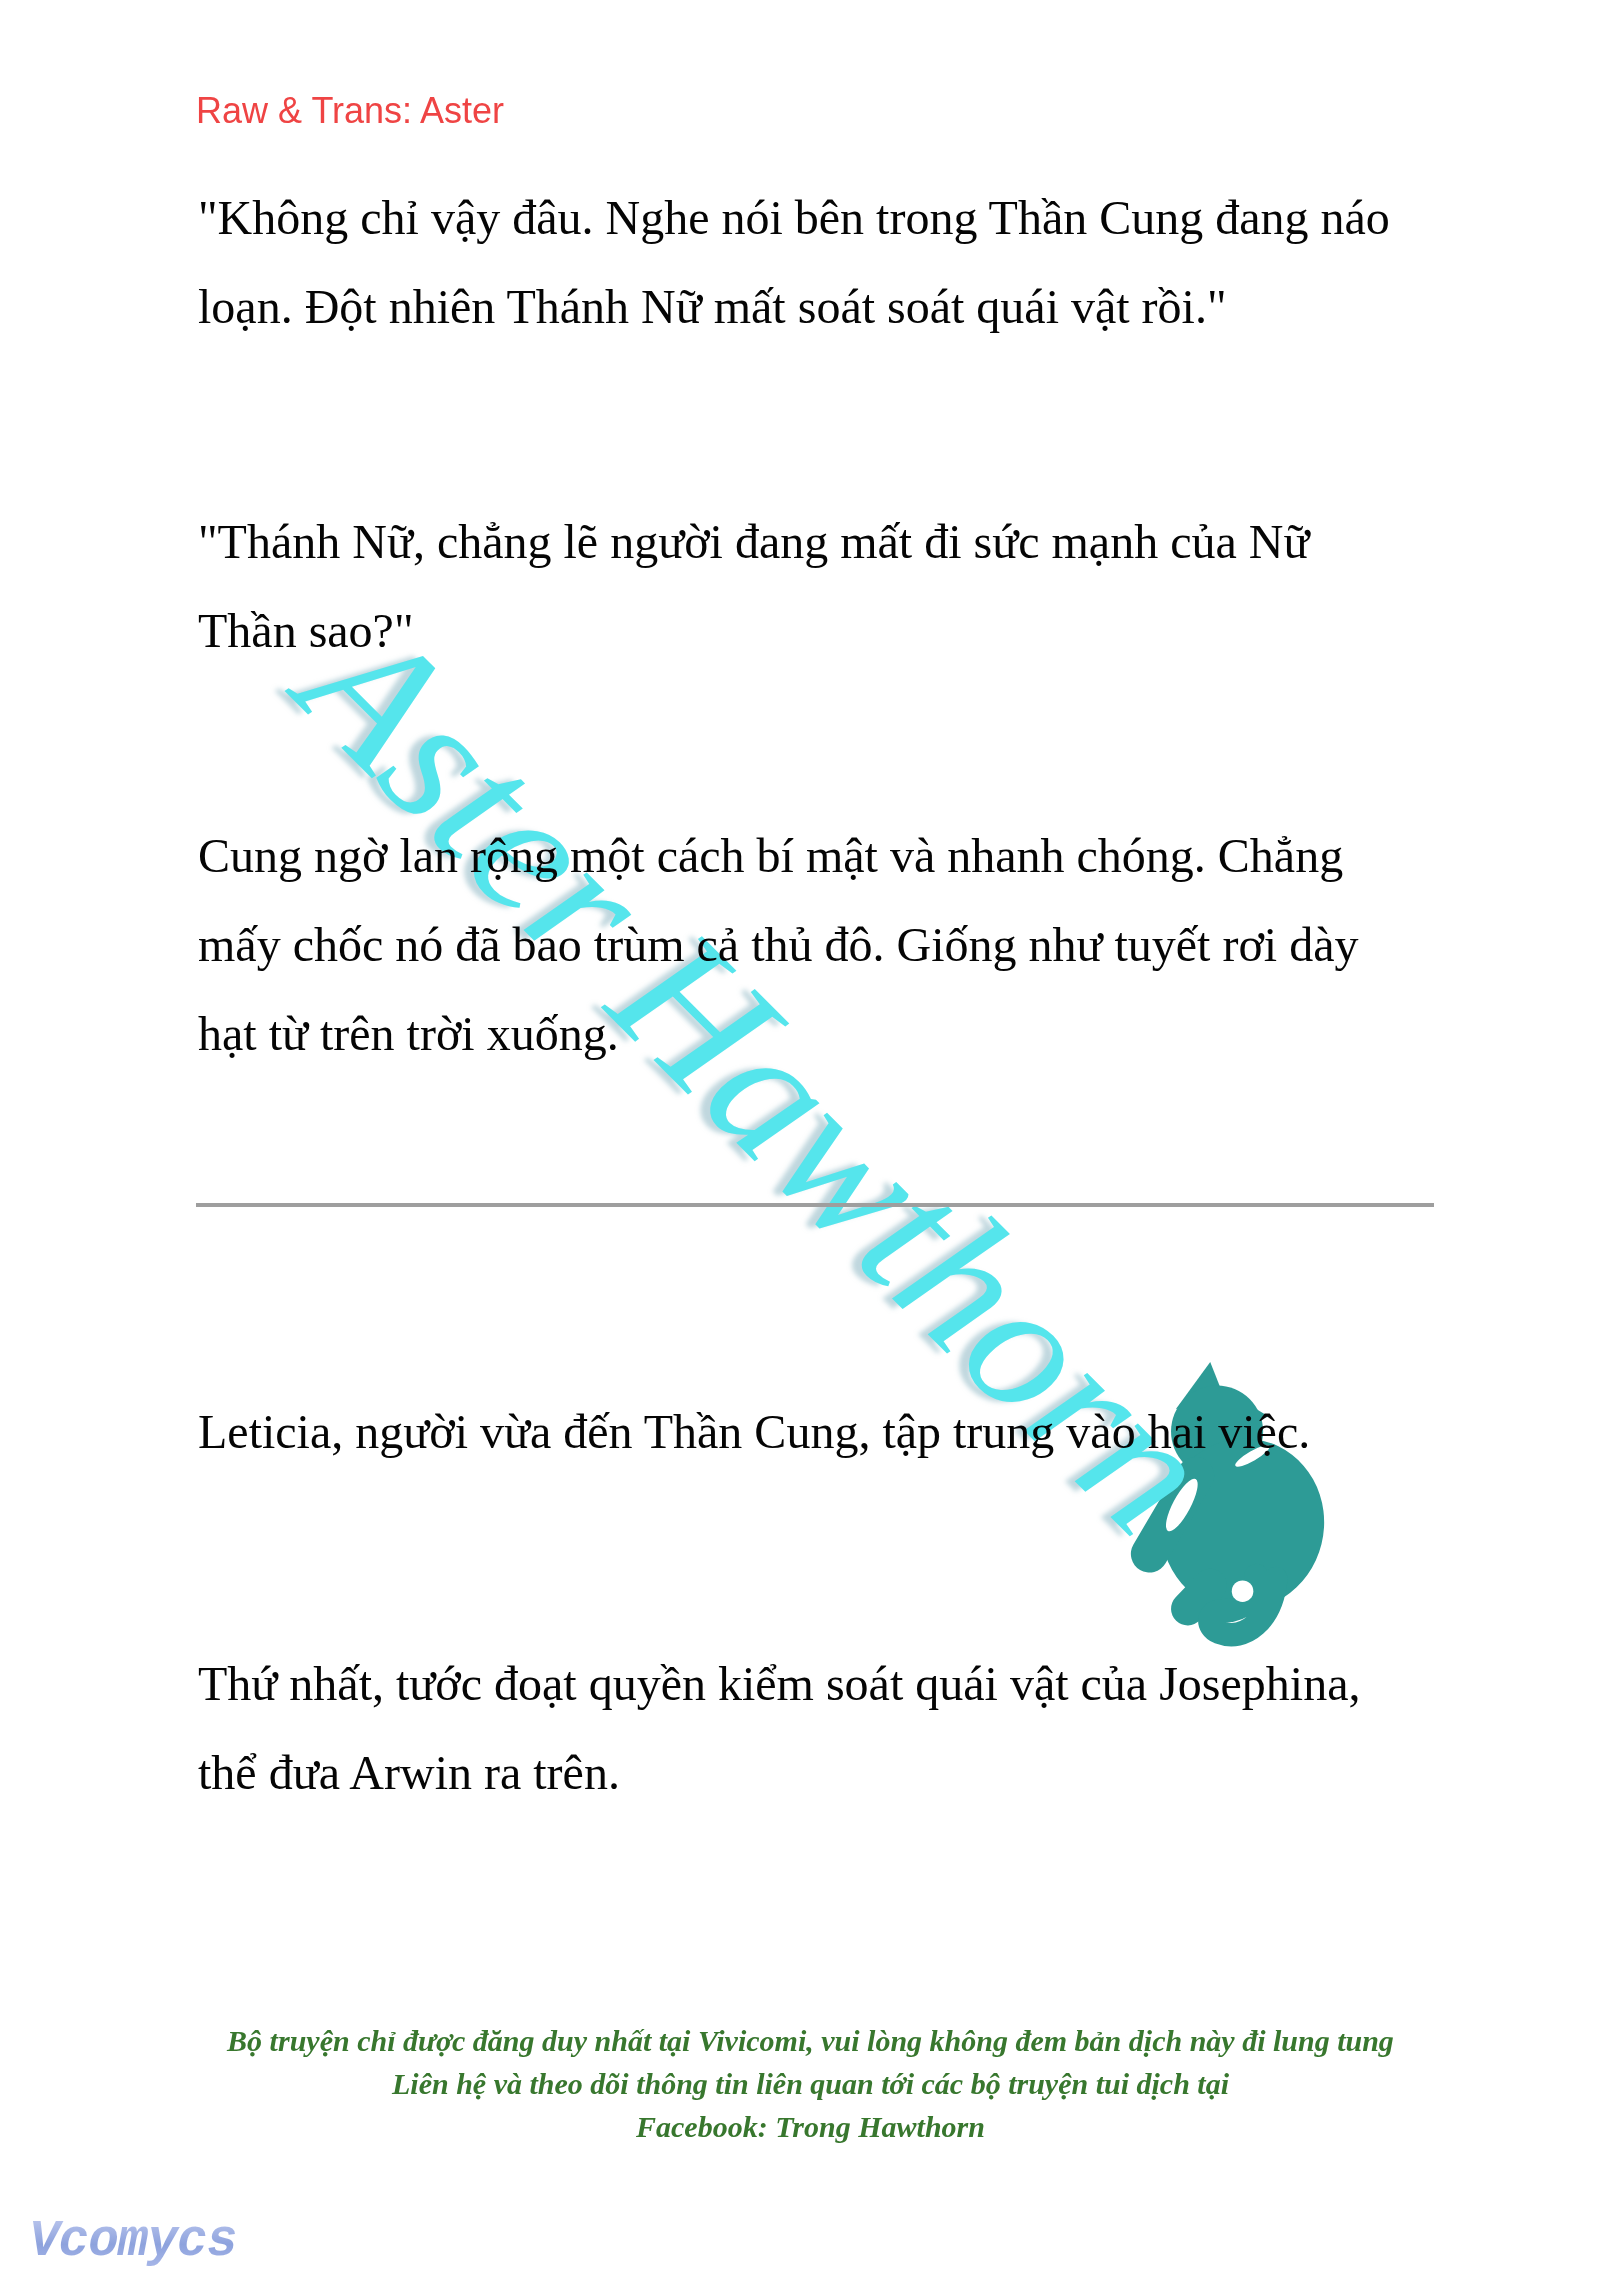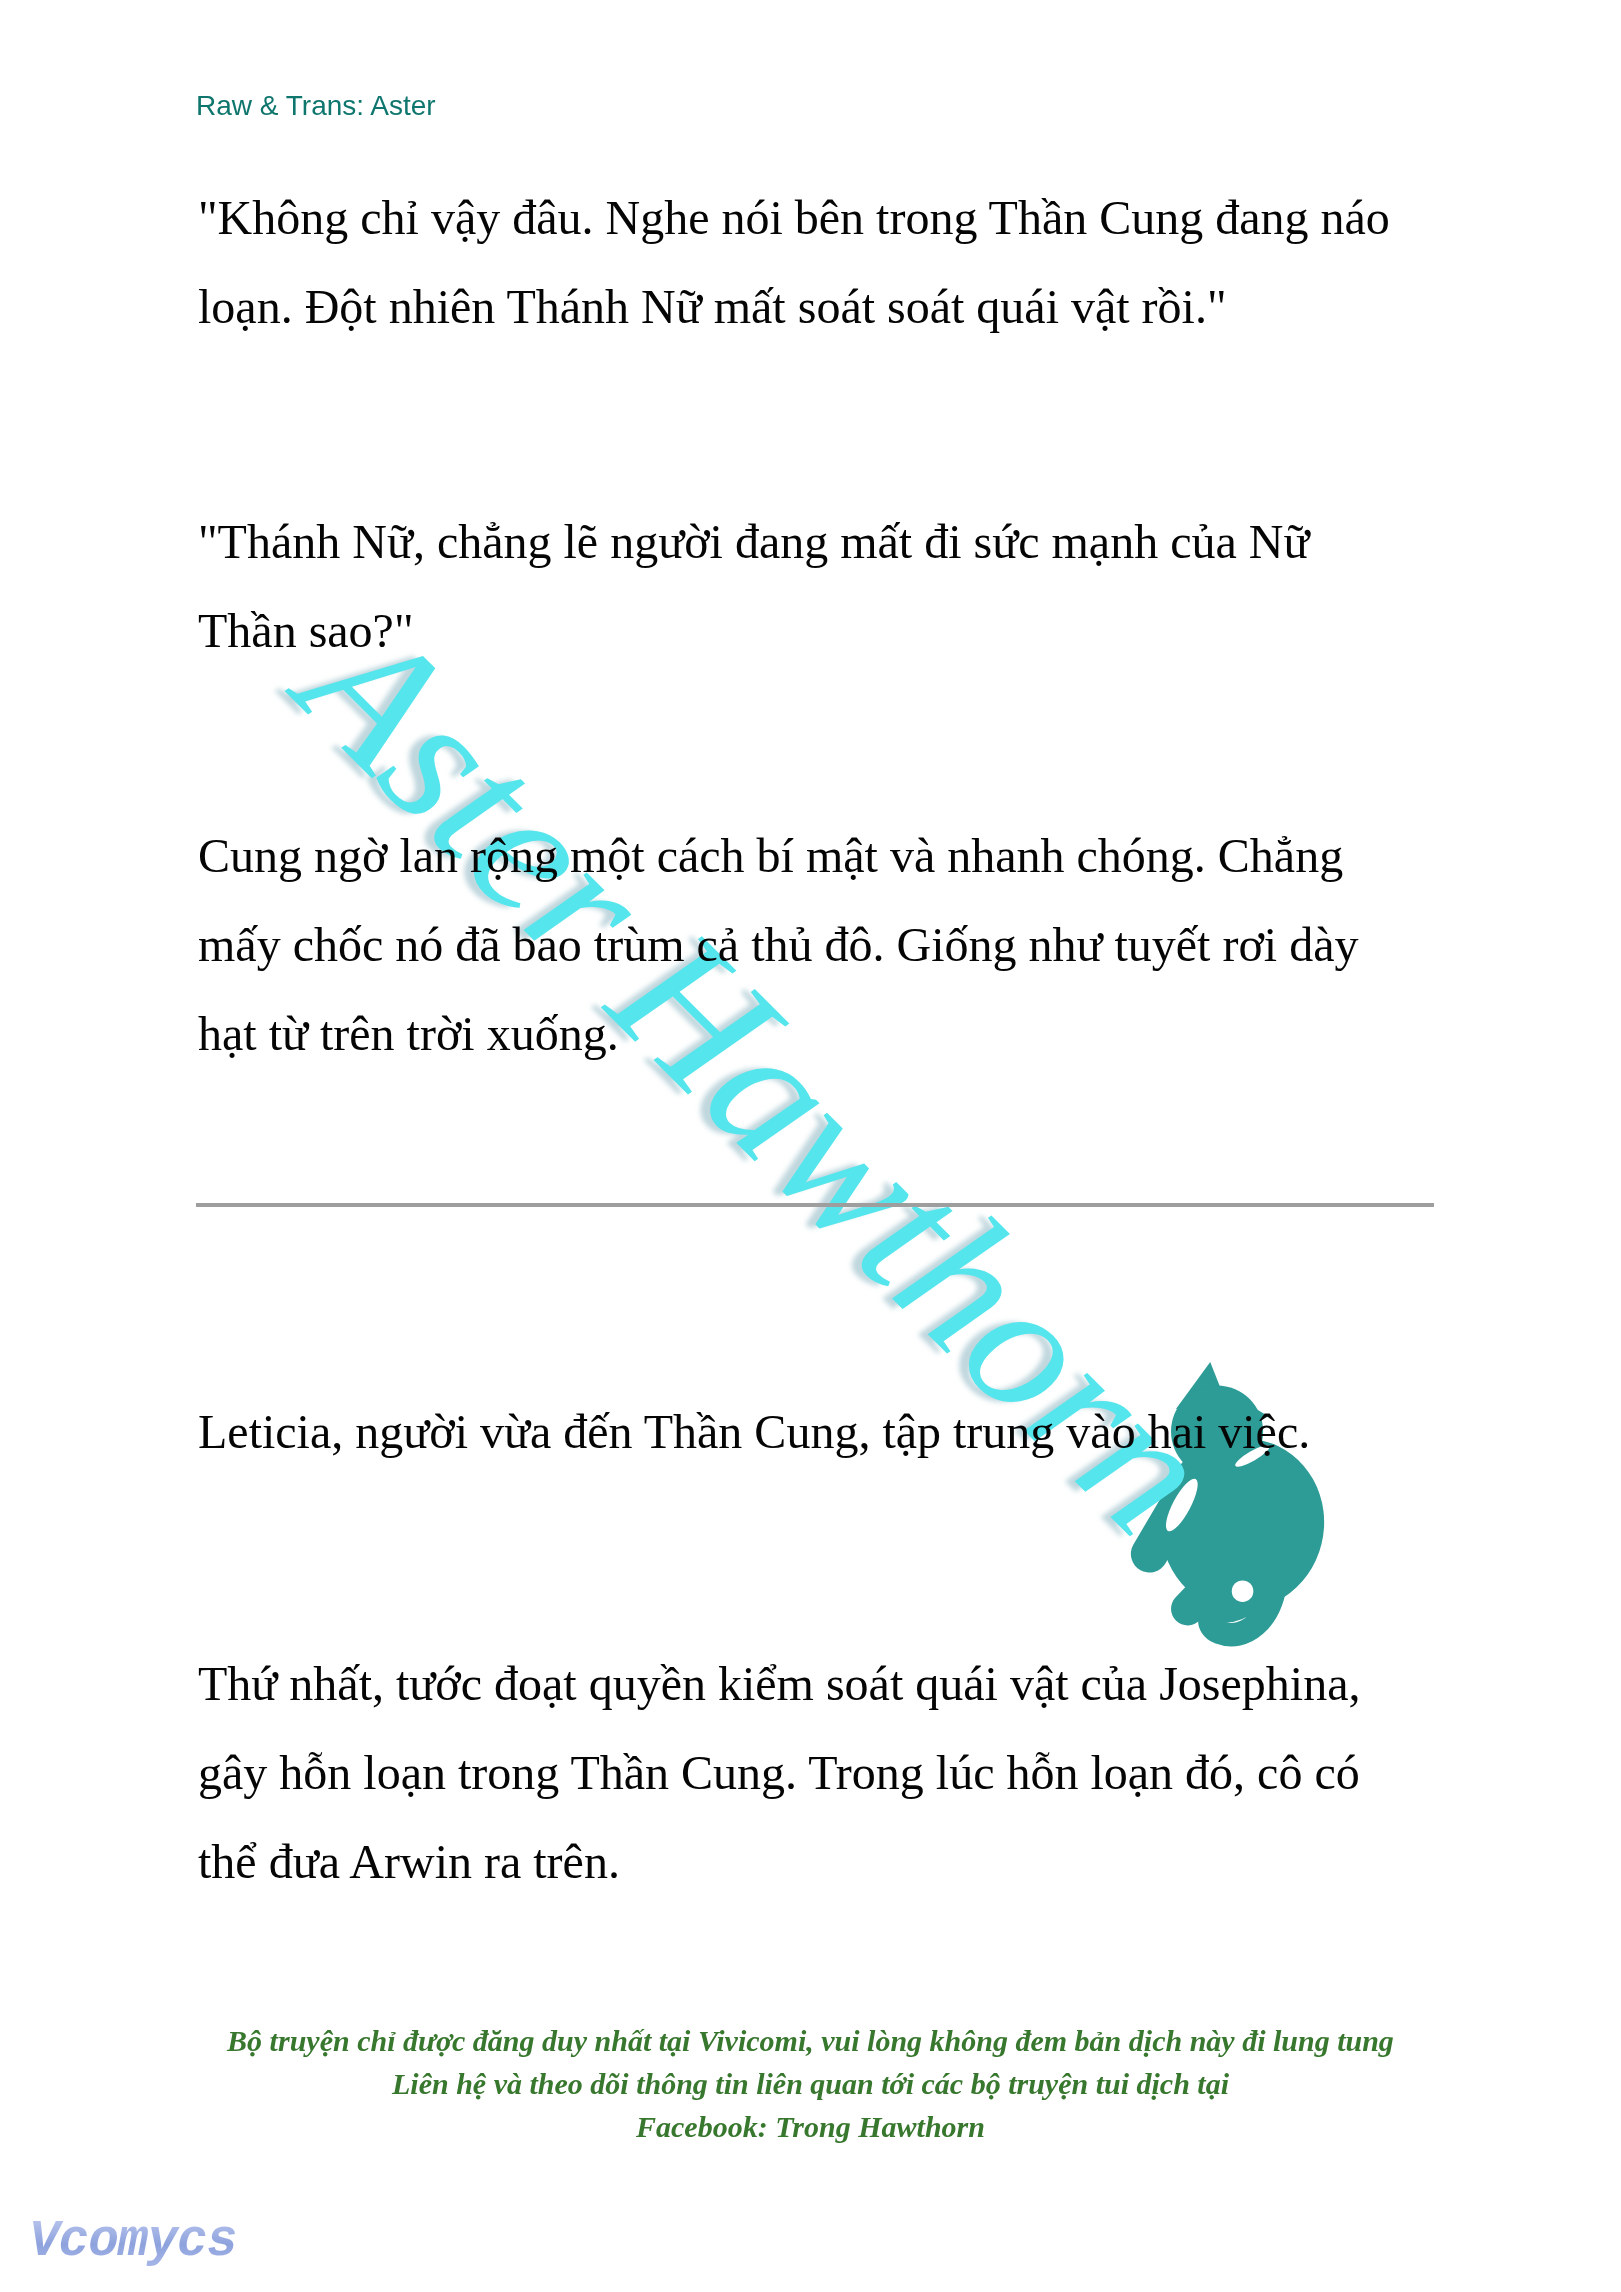--- a/index.html
+++ b/index.html
@@ -8,21 +8,21 @@
     width:1621px; height:2293px;
     background:#ffffff;
     overflow:hidden;
     font-family:"Liberation Serif", serif;
   }
 
   
   .credit {
     position:absolute; left:196px; top:90px;
     font-family:"Liberation Sans", sans-serif;
-    font-size:28px; color:#0f766e;
+    font-size:36px; color:#ef4444;
     z-index:4;
   }
 
   
   .para {
     position:absolute; left:198px;
     font-size:48px; color:#050505;
     z-index:4;
   }
   .para .line { line-height:89px; white-space:nowrap; }
@@ -126,21 +126,20 @@
   </div>
 
   <div class="divider"></div>
 
   <div class="para p4">
     <div class="line">Leticia, người vừa đến Thần Cung, tập trung vào hai việc.</div>
   </div>
 
   <div class="para p5">
     <div class="line">Thứ nhất, tước đoạt quyền kiểm soát quái vật của Josephina,</div>
-    <div class="line">gây hỗn loạn trong Thần Cung. Trong lúc hỗn loạn đó, cô có</div>
     <div class="line">thể đưa Arwin ra trên.</div>
   </div>
 
   <div class="footer">
     <div class="f-line">Bộ truyện chỉ được đăng duy nhất tại Vivicomi, vui lòng không đem bản dịch này đi lung tung</div>
     <div class="f-line">Liên hệ và theo dõi thông tin liên quan tới các bộ truyện tui dịch tại</div>
     <div class="f-line">Facebook: Trong Hawthorn</div>
   </div>
 
   <div class="logo">Vcomycs</div>

